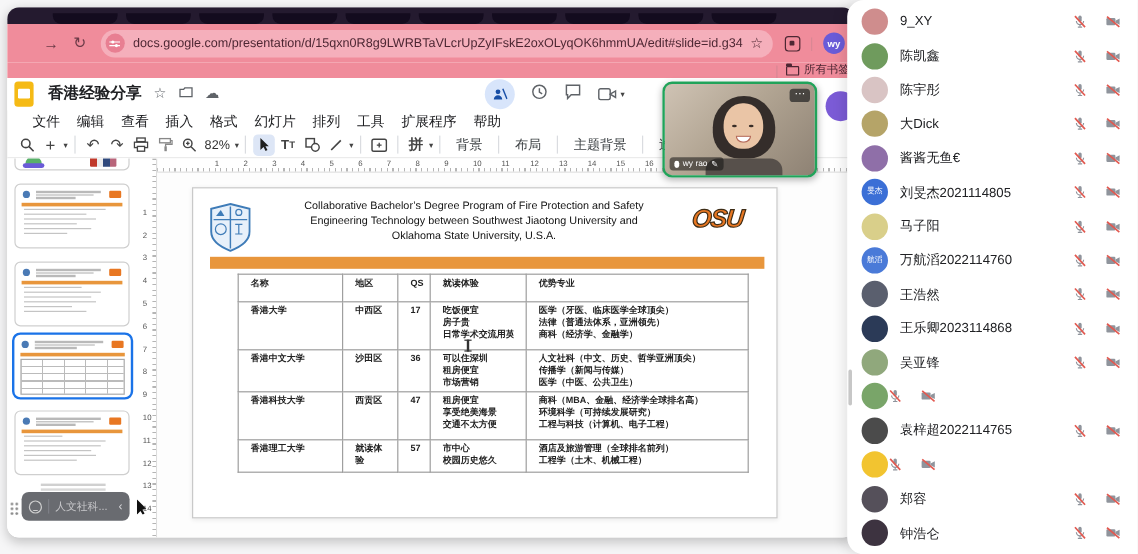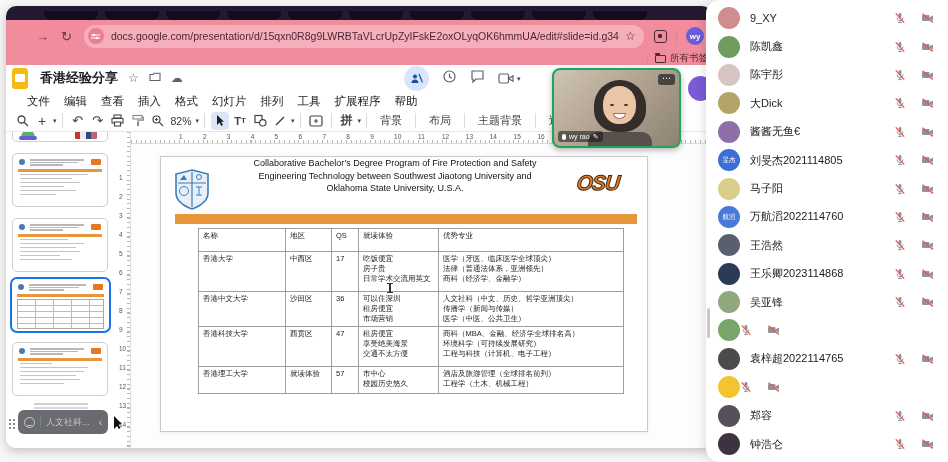--- a/index.html
+++ b/index.html
@@ -111,29 +111,29 @@
   .vr-num { position:absolute; left:1px; font-size:6.5px; color:#555; }
   #h-ruler { position:absolute; left:125px; top:0; width:581px; height:12px; border-bottom:1px solid #dcdcdc;
     background:repeating-linear-gradient(to right,#b5b5b5 0 1px,transparent 1px 4.78px) bottom/100% 3px no-repeat; }
   .hr-num { position:absolute; top:1px; font-size:6.5px; color:#555; }
 
   
   #canvas { position:absolute; left:125px; top:12px; width:581px; height:304px; background:#fdfdfd; }
   #paper { position:absolute; left:29px; top:12px; width:488px; height:276px; background:#fff;
     border:1px solid #c9c9c9; box-shadow:0 1px 4px rgba(0,0,0,.08); }
   #swjtu { position:absolute; left:14px; top:12px; }
-  #slide-title { position:absolute; left:62px; top:0; width:344px; text-align:center; }
+  #slide-title { position:absolute; left:62px; top:8px; width:344px; text-align:center; }
   .st-line { font-size:9px; line-height:12.5px; color:#111; white-space:nowrap; }
   #osu-logo { position:absolute; left:408px; top:14px; width:58px; text-align:center;
     font-size:21px; font-weight:bold; font-style:italic; color:#e87722;
     -webkit-text-stroke:1px #3d2c16; letter-spacing:-1px; transform:skewX(-6deg); }
   #orange-bar { position:absolute; left:14px; top:57px; width:462px; height:10px; background:#e8963c; }
   #uni-table { position:absolute; left:37px; top:71px; border-collapse:collapse; table-layout:fixed; width:425px; }
-  #uni-table th, #uni-table td { border:1px solid #9f9f9f; font-weight:normal; text-align:left;
-    vertical-align:top; padding:2px 4px; font-size:7.5px; line-height:10px; color:#222; }
+  #uni-table th, #uni-table td { border:1px solid #9f9f9f; font-weight:bold; text-align:left;
+    vertical-align:top; padding:2px 10px; font-size:7.5px; line-height:10px; color:#222; }
   .cell-line { white-space:nowrap; overflow:hidden; }
   #ibeam { position:absolute; left:228px; top:126px; width:1.5px; height:10px; background:#333; }
   #ibeam:before, #ibeam:after { content:""; position:absolute; left:-2px; width:5.5px; height:1.2px; background:#333; }
   #ibeam:before { top:0; } #ibeam:after { bottom:0; }
 
   
   #webcam { position:absolute; left:552px; top:68px; width:129px; height:80px; border-radius:8px;
     border:2px solid #21a35a; overflow:hidden; z-index:40;
     background:linear-gradient(135deg,#cfc3b4 0%,#b2a593 45%,#8e8274 100%); box-shadow:0 2px 6px rgba(0,0,0,.3); }
   #wc-hair { position:absolute; left:40px; top:10px; width:52px; height:52px; background:#342d2a; border-radius:50% 50% 42% 42%; }

